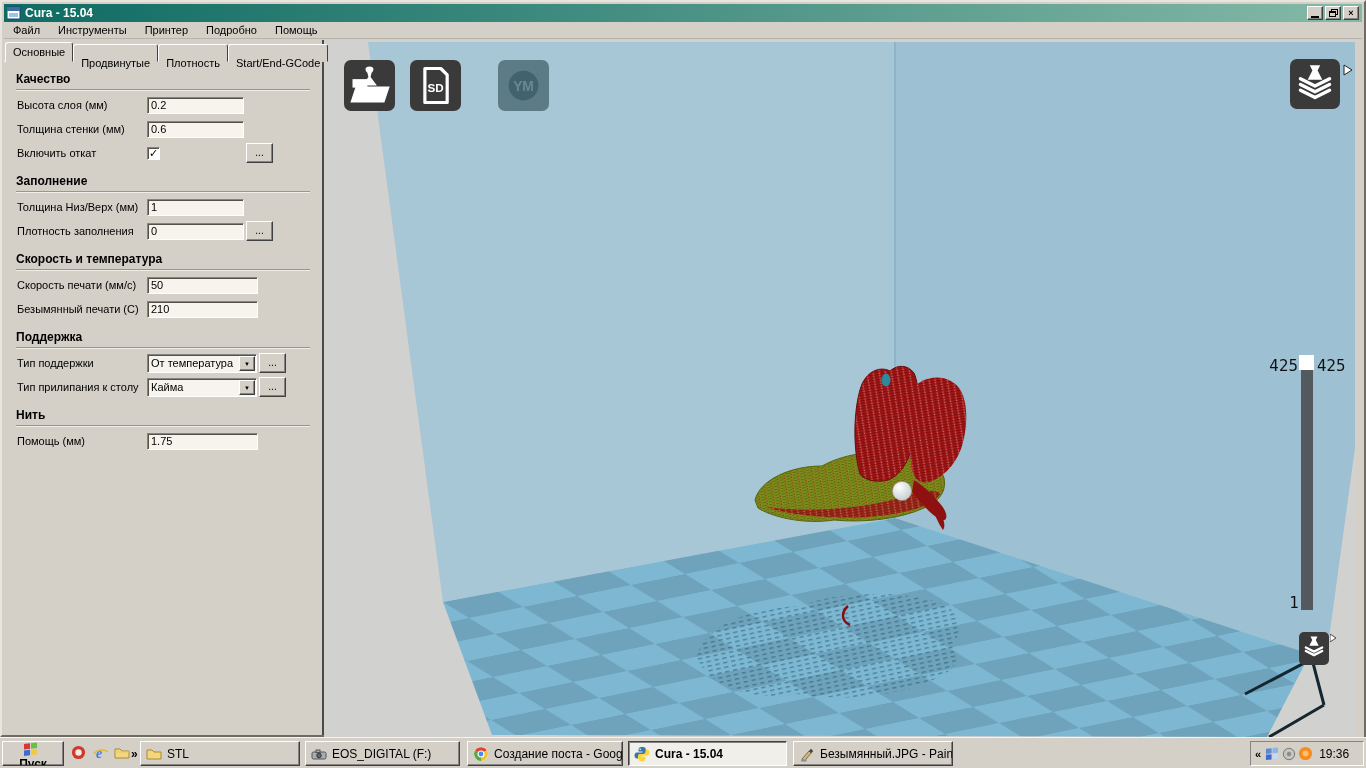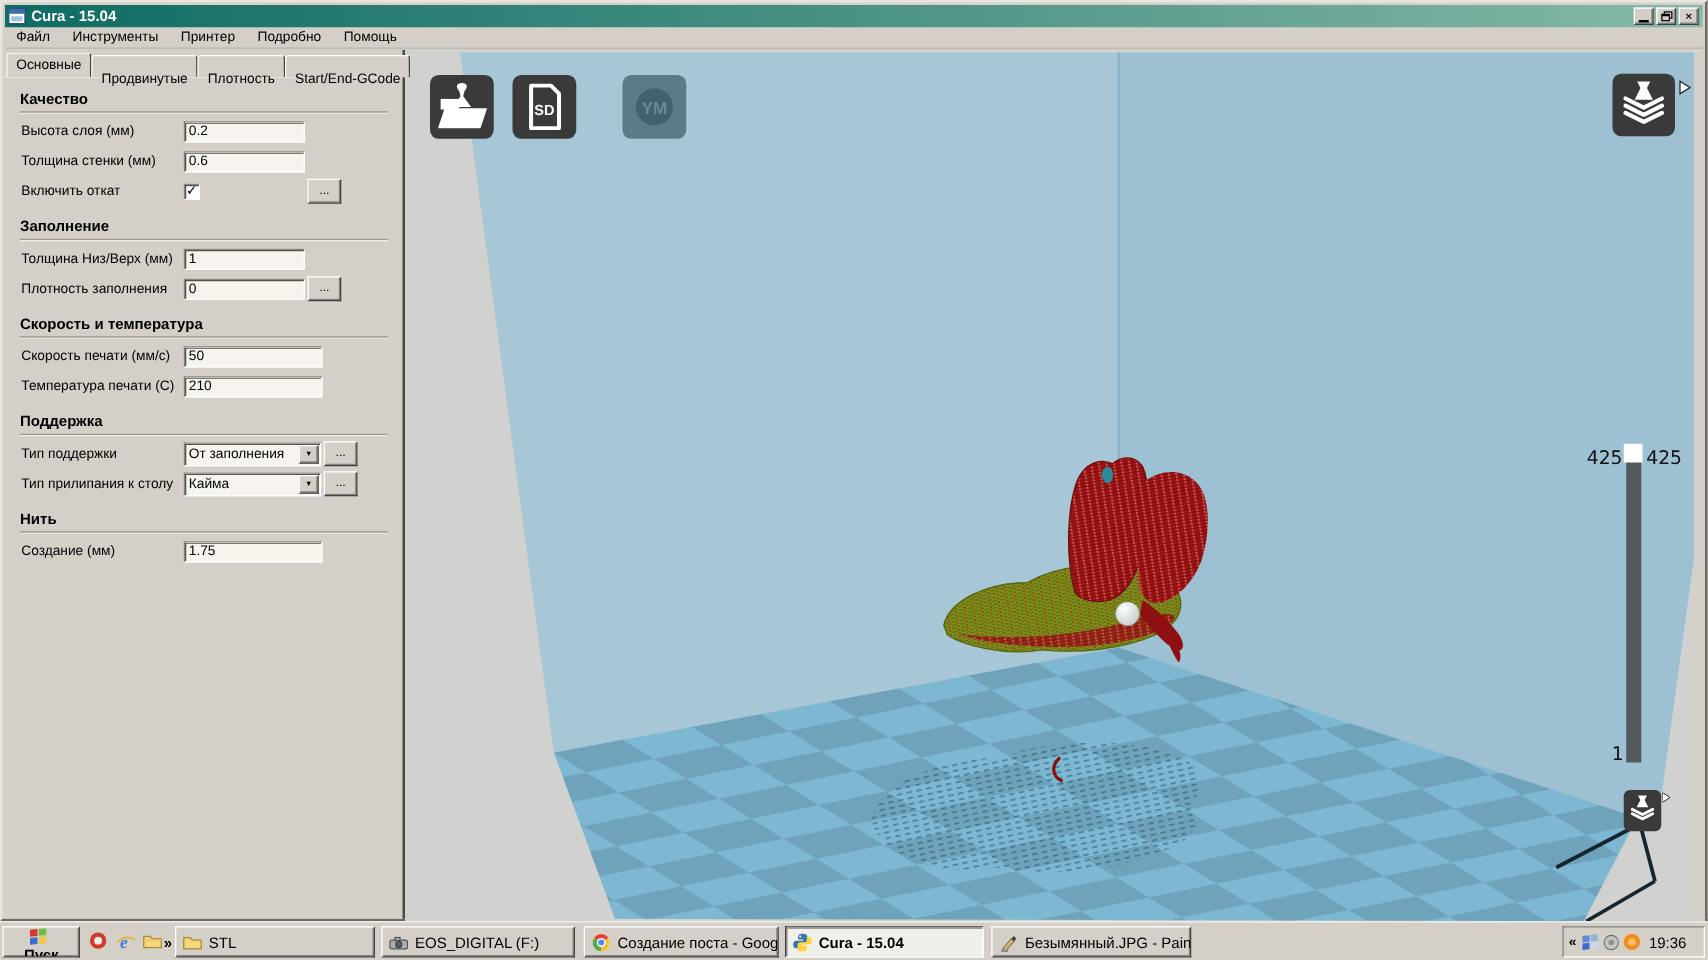--- a/index.html
+++ b/index.html
@@ -154,45 +154,45 @@
         <input class="field w97" value="0" style="">
         <span class="more-btn">...</span>
       </div>
 
       <div class="section-title">Скорость и температура</div>
       <div class="row">
         <span class="lbl">Скорость печати (мм/с)</span>
         <input class="field w110" value="50" style="">
       </div>
       <div class="row">
-        <span class="lbl">Температура печати (C)</span>
+        <span class="lbl">Безымянный печати (C)</span>
         <input class="field w110" value="210" style="">
       </div>
 
       <div class="section-title">Поддержка</div>
       <div class="row">
         <span class="lbl">Тип поддержки</span>
         <span class="combo">
-          <span>От заполнения</span>
+          <span>От температура</span>
           <span class="combo-arrow">▼</span>
         </span>
         <span class="more-btn far">...</span>
       </div>
       <div class="row">
         <span class="lbl">Тип прилипания к столу</span>
         <span class="combo">
           <span>Кайма</span>
           <span class="combo-arrow">▼</span>
         </span>
         <span class="more-btn far">...</span>
       </div>
 
       <div class="section-title">Нить</div>
       <div class="row">
-        <span class="lbl">Создание (мм)</span>
+        <span class="lbl">Помощь (мм)</span>
         <input class="field w110" value="1.75" style="">
       </div>
     </div>
   </div>
 
   <svg class="abs" style="left:322px; top:38px;" width="1040" height="697" viewBox="0 0 1040 697">
     <defs>
       <pattern id="checker" width="2" height="2" patternUnits="userSpaceOnUse" patternTransform="matrix(54,-11,26,16,441,600)">
         <rect width="2" height="2" fill="#7db7d2"></rect>
         <rect width="1" height="1" fill="#6fa3bc"></rect>

